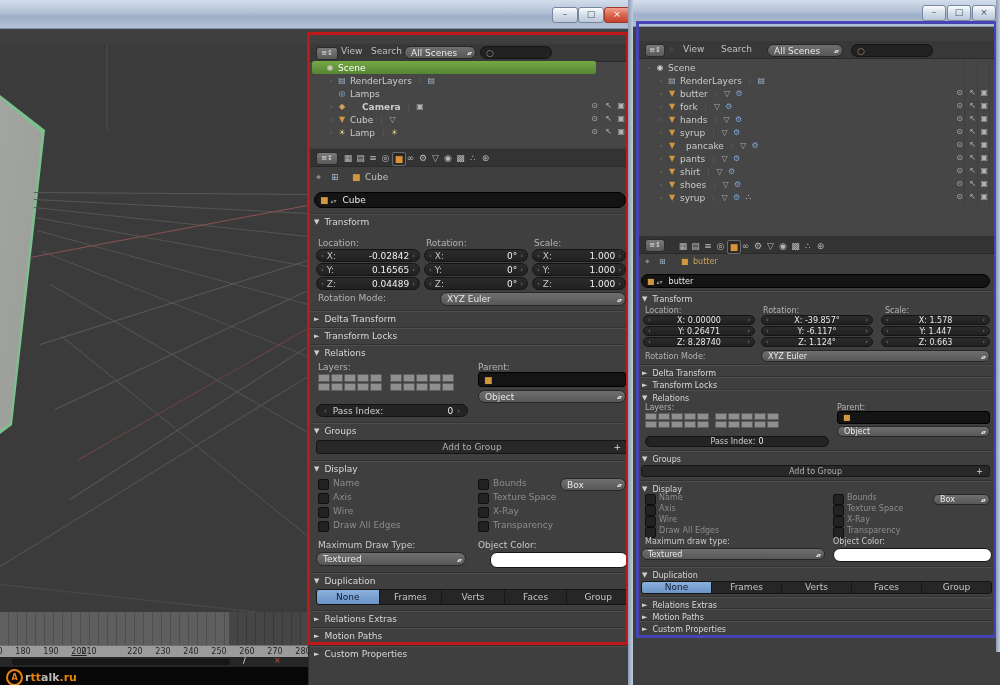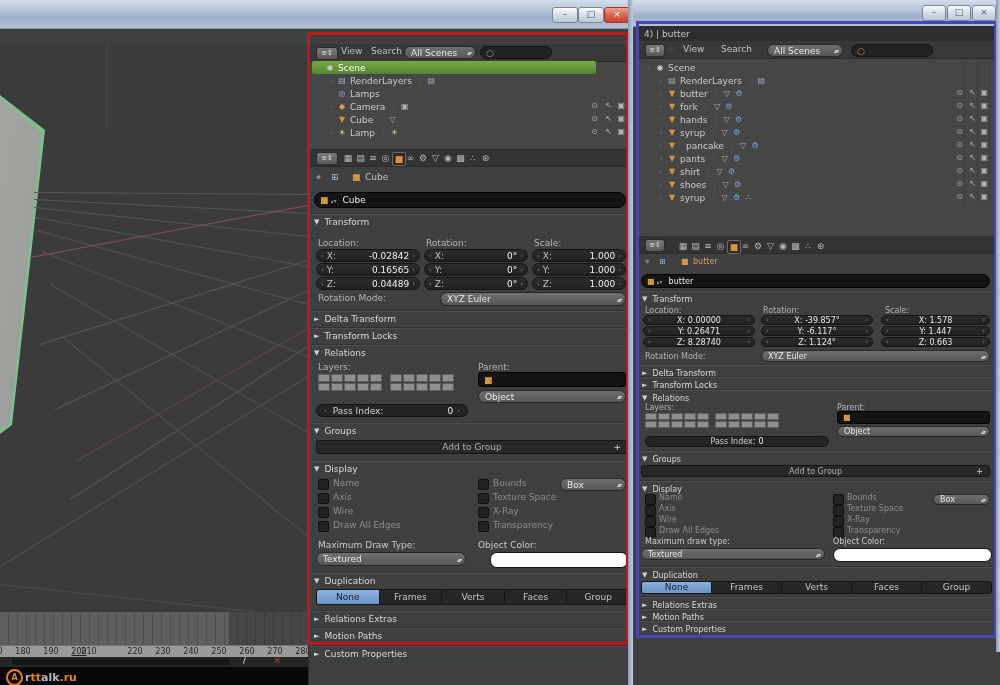--- a/index.html
+++ b/index.html
@@ -182,21 +182,21 @@
         <div class="ot-row" style="top: 26px; font-size: 9px;">
           <span style="width: 14px; display: inline-block;"></span>
           <span class="gl" style="width: 10px; color: rgb(144, 144, 144); font-size: 7px;"></span>
           <span class="gl" style="width: 12px; color: rgb(143, 180, 214); font-size: 8px;">◎</span>
           <span style="margin-left: 2px;">Lamps</span>
         </div>
         <div class="ot-row" style="top: 39px; font-size: 9px;">
           <span style="width: 14px; display: inline-block;"></span>
           <span class="gl" style="width: 10px; color: rgb(144, 144, 144); font-size: 7px;">◦</span>
           <span class="gl" style="width: 12px; color: rgb(210, 160, 90); font-size: 8px;">◆</span>
-          <span style="margin-left: 2px;">Camera</span>
+          <span style="margin-left: 14px; font-weight: bold;">Camera</span>
           <span style="color: rgb(94, 94, 94); font-size: 7px; margin: 0px 4px 0px 7px;">|</span>
           <span class="gl" style="width: 12px; font-size: 8px; color: rgb(181, 181, 181);">▣</span>
           <span class="restrict" style="right: 30px;">⊙</span>
           <span class="restrict" style="right: 16px;">↖</span>
           <span class="restrict" style="right: 3px;">▣</span>
         </div>
         <div class="ot-row" style="top: 52px; font-size: 9px;">
           <span style="width: 14px; display: inline-block;"></span>
           <span class="gl" style="width: 10px; color: rgb(144, 144, 144); font-size: 7px;">◦</span>
           <span class="gl" style="width: 12px; color: rgb(210, 150, 60); font-size: 8px;">▼</span>
@@ -442,21 +442,20 @@
   </div>
 
   <div class="framestrip" style="left:628px;top:0;width:5px;height:685px;"></div>
 
   <div id="rw" class="window" style="left:633px;top:0;width:367px;height:685px;">
     <div class="titlebar" style="height:26px;"></div>
     <div class="winbtn" style="left:289px;top:5px;width:22px;">–</div>
     <div class="winbtn" style="left:314px;top:5px;width:22px;">□</div>
     <div class="winbtn" style="left:339px;top:5px;width:22px;">×</div>
 
-    <div class="infobar" style="left:5px;top:26px;width:357px;height:15px;">4) | butter</div>
 
     <div class="otbg" style="left:5px;top:41px;width:357px;height:195px;"></div>
     <div class="edhead" style="left:5px;top:41px;width:357px;height:17px;"></div>
     <div class="selbox" style="left:12px;top:44px;width:18px;height:11px;">≡↕</div>
     <span style="position:absolute;left:36px;top:45px;color:#999;font-size:8px;">◦</span>
     <span class="hlabel" style="left:50px;top:44px;">View</span>
     <span class="hlabel" style="left:88px;top:44px;">Search</span>
     <div class="dd" style="left:134px;top:44px;width:76px;height:13px;">
       <span>All Scenes</span>
         <span class="arr">▴▾</span>

